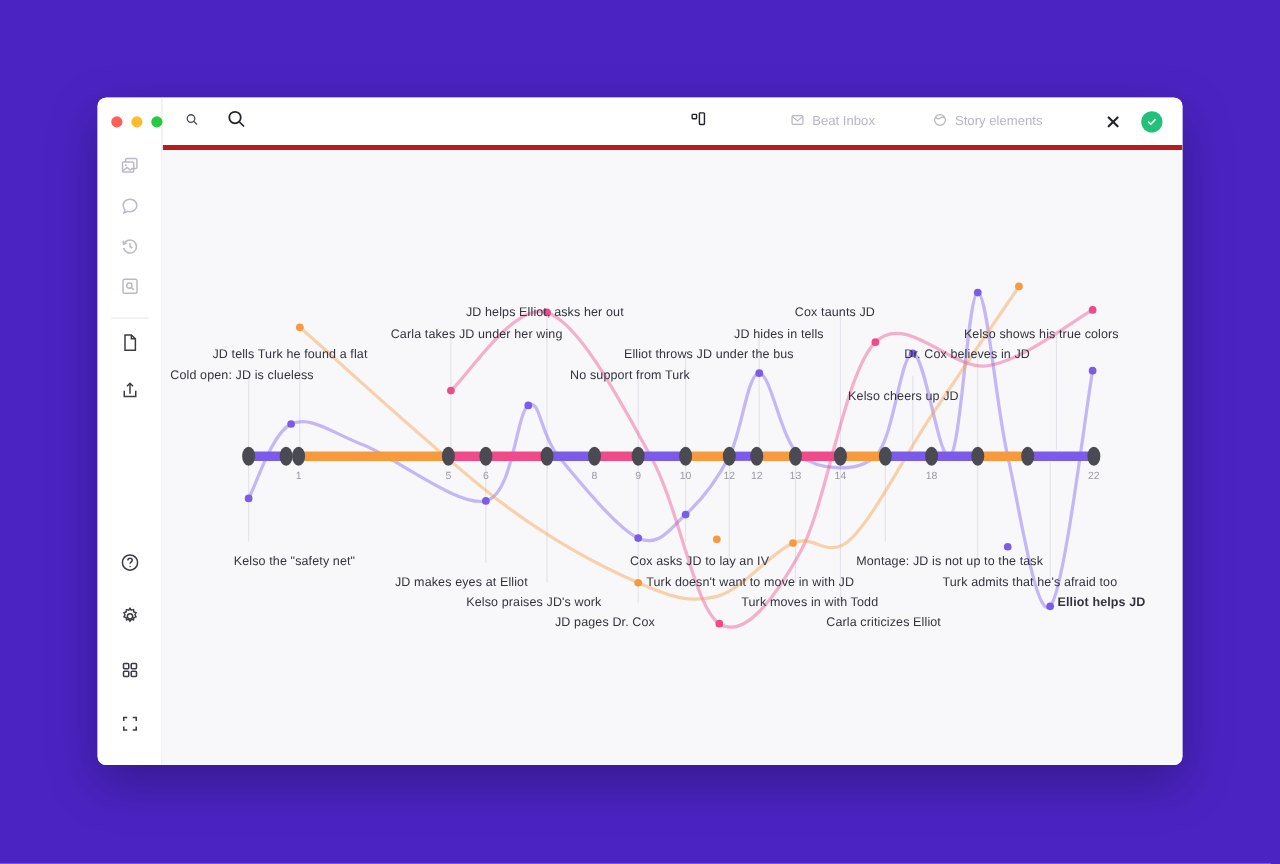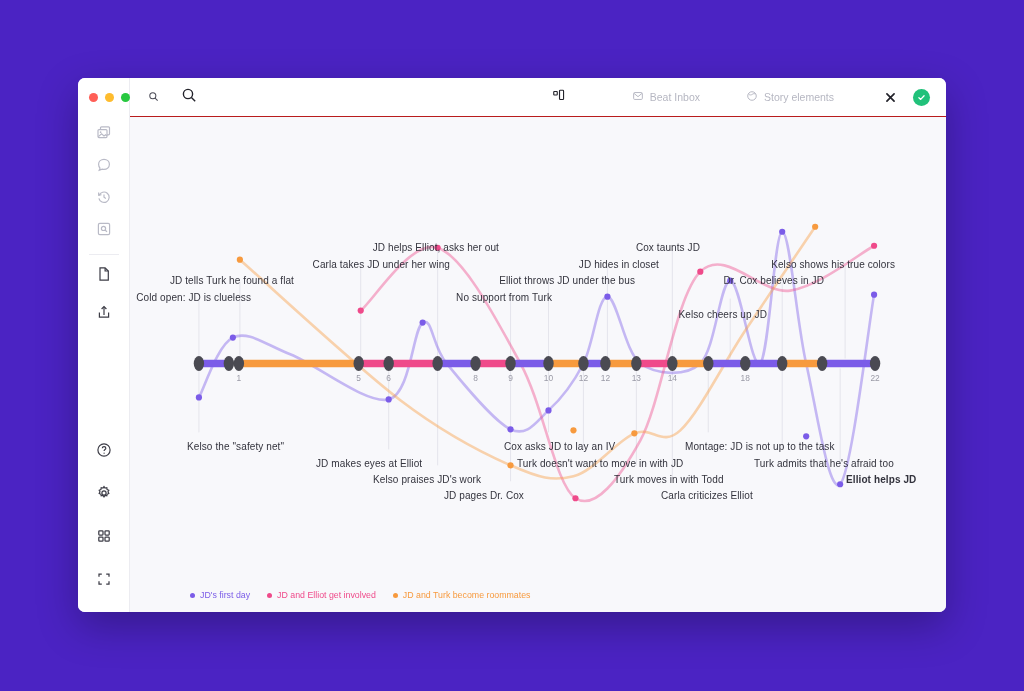--- a/index.html
+++ b/index.html
@@ -32,21 +32,21 @@
     color:#b9bac6;margin-top:0;
   }
   .rail-icon.dark{color:#3c3c46;}
   .rail-sep{width:30px;height:1px;background:#ececf1;margin:8px 0 6px 0;}
   #rail-top{margin-top:4px;display:flex;flex-direction:column;align-items:center;width:100%;}
   .rail-gap{height:2px;}
   #rail-bottom{position:absolute;bottom:16px;left:0;width:100%;display:flex;flex-direction:column;align-items:center;gap:13px;}
   
   #main{flex:1;display:flex;flex-direction:column;min-width:0;}
   #topbar{
-    height:38px;flex:0 0 38px;background:#fff;border-bottom:1px solid #b91c1c;
+    height:38px;flex:0 0 38px;background:#fff;border-bottom:4px solid #b91c1c;
     display:flex;align-items:center;padding:0 16px 0 12px;gap:10px;
   }
   .tb-spacer{flex:1;}
   .tb-btn{
     display:flex;align-items:center;gap:6px;color:#b6b7c2;font-size:10.5px;
     padding:3px 6px;border-radius:4px;
   }
   .tb-icon-only{display:flex;align-items:center;justify-content:center;color:#23232b;padding:2px 6px;}
   .tb-close{color:#22222a;display:flex;align-items:center;justify-content:center;padding:2px 6px;font-size:15px;font-weight:bold;}
   .tb-ok{width:17px;height:17px;border-radius:50%;background:#21c17a;display:flex;align-items:center;justify-content:center;color:#fff;}
@@ -345,47 +345,33 @@
           <circle cx="505" cy="317" r="3.1" fill="#f79a3e"></circle>
           <circle cx="686" cy="110" r="3.1" fill="#f79a3e"></circle>
         </svg>
       <div id="notes-layer">
           <div class="note r" style="left: 121px; top: 175px;">Cold open: JD is clueless</div>
           <div class="note r" style="left: 164px; top: 158px;">JD tells Turk he found a flat</div>
           <div class="note r" style="left: 320px; top: 142px;">Carla takes JD under her wing</div>
           <div class="note r" style="left: 369px; top: 125px;">JD helps Elliot, asks her out</div>
           <div class="note r" style="left: 422px; top: 175px;">No support from Turk</div>
           <div class="note r" style="left: 505px; top: 158px;">Elliot throws JD under the bus</div>
-          <div class="note r" style="left: 529px; top: 142px;">JD hides in closet</div>
+          <div class="note r" style="left: 529px; top: 142px;">JD hides in tells</div>
           <div class="note r" style="left: 570px; top: 125px;">Cox taunts JD</div>
           <div class="note r" style="left: 637px; top: 192px;">Kelso cheers up JD</div>
           <div class="note r" style="left: 694px; top: 158px;">Dr. Cox believes in JD</div>
           <div class="note r" style="left: 765px; top: 142px;">Kelso shows his true colors</div>
           <div class="note" style="left: 57px; top: 324px;">Kelso the "safety net"</div>
           <div class="note" style="left: 186px; top: 341px;">JD makes eyes at Elliot</div>
           <div class="note" style="left: 243px; top: 357px;">Kelso praises JD's work</div>
           <div class="note" style="left: 314px; top: 373px;">JD pages Dr. Cox</div>
           <div class="note" style="left: 374px; top: 324px;">Cox asks JD to lay an IV</div>
           <div class="note" style="left: 387px; top: 341px;">Turk doesn't want to move in with JD</div>
-          <div class="note" style="left: 484px; top: 357px;">Turk moves in with Todd</div>
+          <div class="note" style="left: 463px; top: 357px;">Turk moves in with Todd</div>
           <div class="note" style="left: 531px; top: 373px;">Carla criticizes Elliot</div>
           <div class="note" style="left: 555px; top: 324px;">Montage: JD is not up to the task</div>
           <div class="note" style="left: 624px; top: 341px;">Turk admits that he's afraid too</div>
           <div class="note" style="left: 716px; top: 357px; font-weight: bold;">Elliot helps JD</div>
         </div>
-      <div id="legend">
-          <div class="lg">
-            <span class="dot" style="background: rgb(123, 92, 232);"></span>
-            <span class="t" style="color: rgb(123, 92, 232);">JD's first day</span>
-          </div>
-          <div class="lg">
-            <span class="dot" style="background: rgb(239, 74, 138);"></span>
-            <span class="t" style="color: rgb(239, 74, 138);">JD and Elliot get involved</span>
-          </div>
-          <div class="lg">
-            <span class="dot" style="background: rgb(247, 154, 62);"></span>
-            <span class="t" style="color: rgb(247, 154, 62);">JD and Turk become roommates</span>
-          </div>
-        </div>
     </div>
 
   </div>
 </div>
 
 </body></html>

